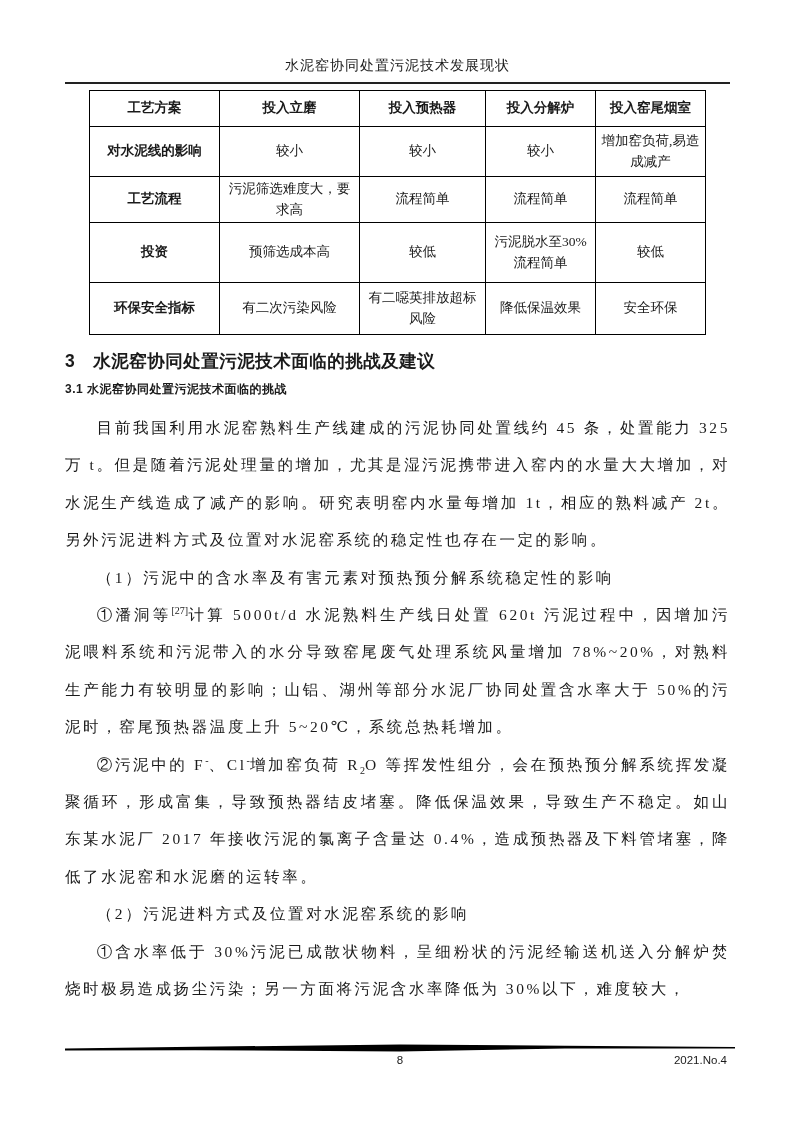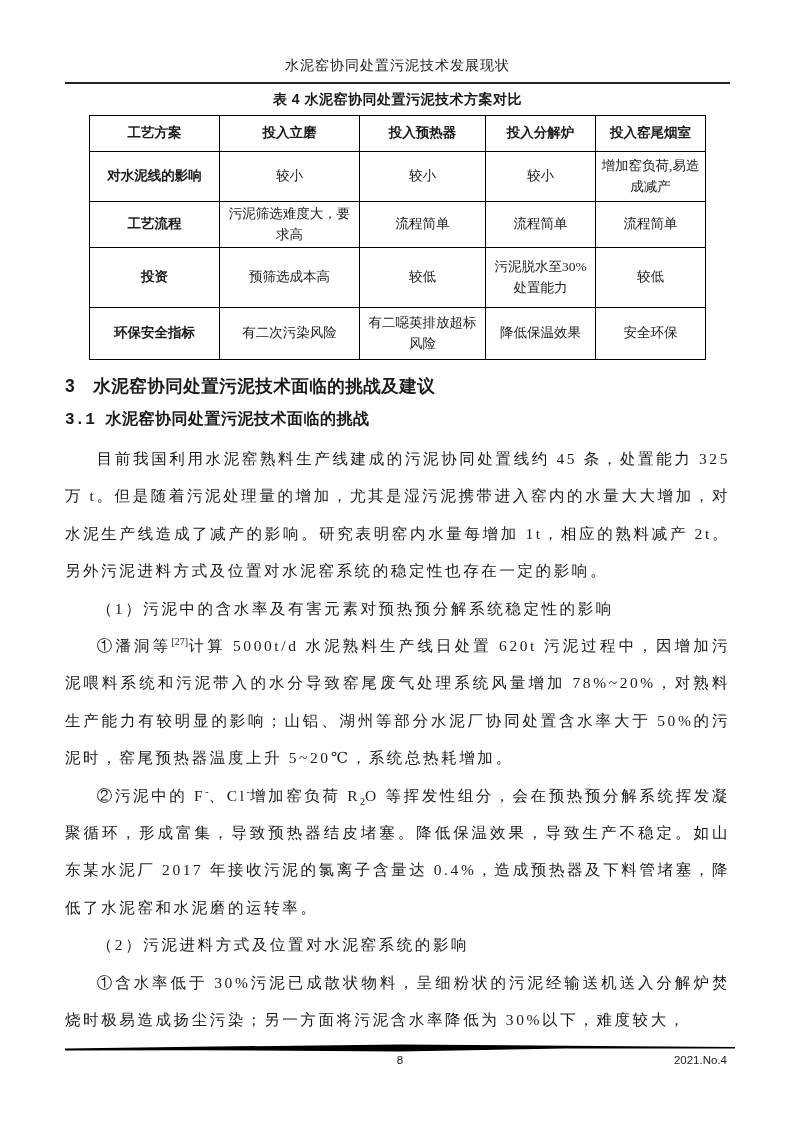--- a/index.html
+++ b/index.html
@@ -42,22 +42,22 @@
   .cmp-table tbody tr:nth-child(1){height:50px;}
   .cmp-table tbody tr:nth-child(2){height:46px;}
   .cmp-table tbody tr:nth-child(3){height:60px;}
   .cmp-table tbody tr:nth-child(4){height:52px;}
 
   .h1{
     margin-top:13px;font-size:17.5px;line-height:26px;font-weight:bold;
     font-family:"Liberation Sans","DejaVu Sans",sans-serif;letter-spacing:0.5px;
   }
   .h2{
-    margin-top:9px;font-size:16px;line-height:25px;font-weight:bold;
-    font-family:Liberation Mono, monospace;letter-spacing:0.5px;
+    margin-top:3px;font-size:12px;line-height:25px;font-weight:bold;
+    font-family:Liberation Sans, sans-serif;letter-spacing:0.5px;
   }
 
   .bodytext{margin-top:7px;}
   .bodytext p{
     margin:0;font-size:15.5px;line-height:37.4px;letter-spacing:2.6px;
     text-align:justify;text-indent:2.05em;
   }
   .bodytext sup,.bodytext sub{font-size:10px;letter-spacing:0;line-height:0;}
 
   .footer{position:absolute;left:65px;top:1044px;width:670px;}
@@ -71,21 +71,20 @@
 </style>
 </head>
 <body>
 
 <div class="page">
   <div class="content">
 
     <div class="header-title">水泥窑协同处置污泥技术发展现状</div>
     <div class="header-rule"></div>
 
-    <div class="table-caption">表 4 水泥窑协同处置污泥技术方案对比</div>
 
     <table class="cmp-table">
       <colgroup>
         <col class="c0">
           <col class="c1">
           <col class="c2">
           <col class="c3">
           <col class="c4">
       </colgroup>
       <thead>
@@ -109,21 +108,21 @@
           <th>工艺流程</th>
           <td>污泥筛选难度大，要求高</td>
           <td>流程简单</td>
           <td>流程简单</td>
           <td>流程简单</td>
         </tr>
         <tr>
           <th>投资</th>
           <td>预筛选成本高</td>
           <td>较低</td>
-          <td>污泥脱水至30%处置能力</td>
+          <td>污泥脱水至30%流程简单</td>
           <td>较低</td>
         </tr>
         <tr>
           <th>环保安全指标</th>
           <td>有二次污染风险</td>
           <td>有二噁英排放超标风险</td>
           <td>降低保温效果</td>
           <td>安全环保</td>
         </tr>
       </tbody>

